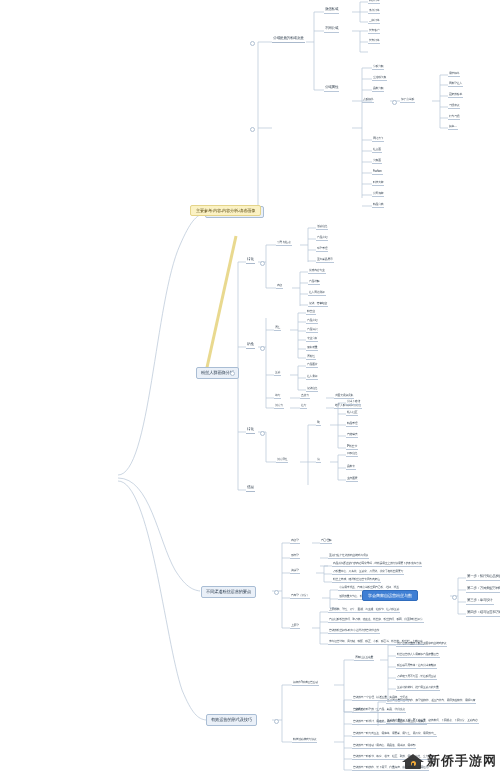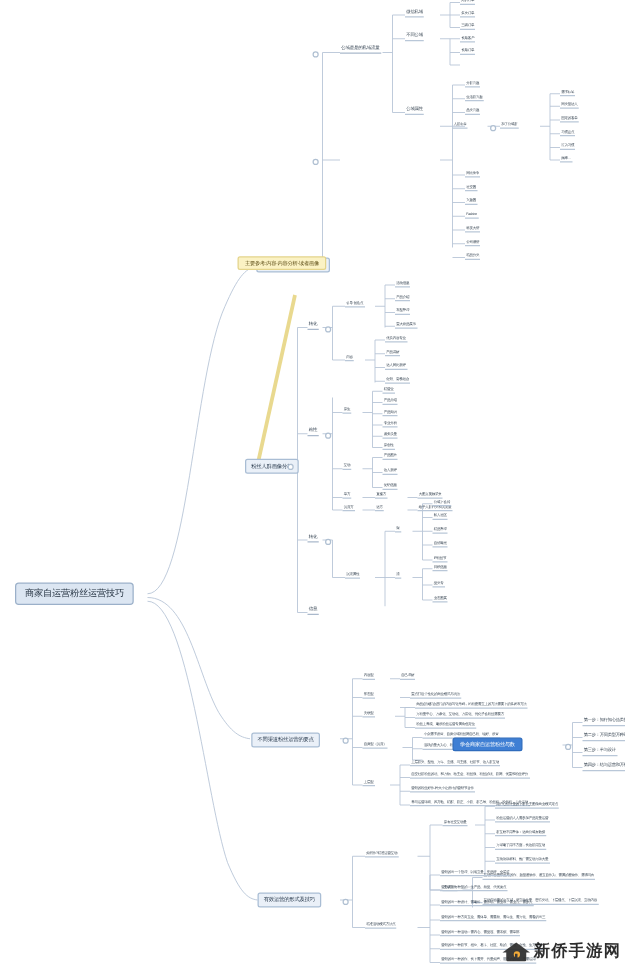--- a/index.html
+++ b/index.html
@@ -291,21 +291,20 @@
     <g fill="none" stroke="#b6c4d6" stroke-width="0.7">
       <path d="M450,596 L458,596"></path>
       <path d="M458,578 L458,614"></path>
       <path d="M458,578 L466,578"></path>
       <path d="M458,590 L466,590"></path>
       <path d="M458,602 L466,602"></path>
       <path d="M458,614 L466,614"></path>
     </g>
   </svg>
 
-  <div class="node n-root" style="left:12px;top:466px;">商家自运营粉丝运营技巧</div>
 
   <div class="node n-l1" style="left:205px;top:206px;">粉丝人群画像分析以及规划</div>
 
   <div class="node n-mid" style="left:272px;top:37px;">公域是是的私域流量</div>
 
   <div class="node n-leaf" style="left:324px;top:8px;">微信私域</div>
   <div class="node n-leaf" style="left:324px;top:27px;">不同公域</div>
   <div class="node n-leaf" style="left:324px;top:86px;">公域属性</div>
 
   <div class="node n-leaf xs" style="left:368px;top:-1px;">好的订单</div>

